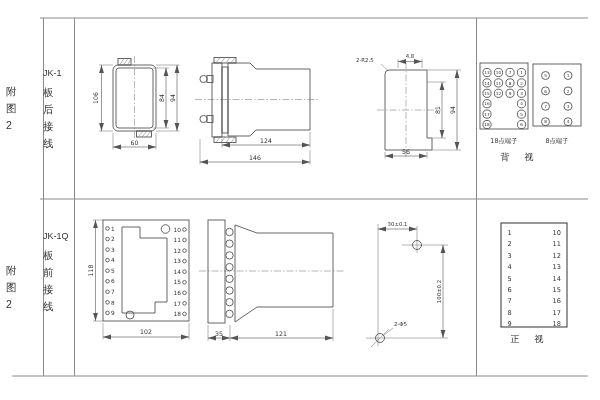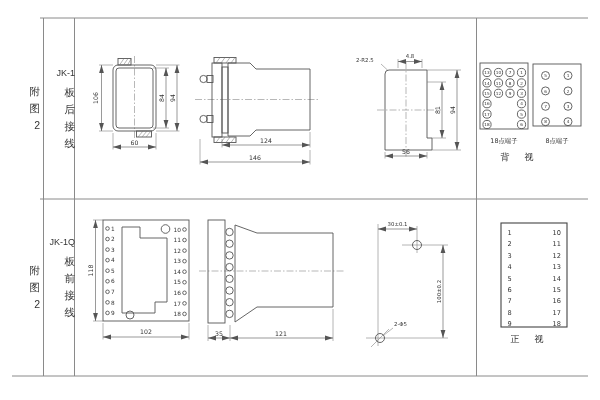--- a/index.html
+++ b/index.html
@@ -15,21 +15,21 @@
   .dim{stroke:#555;stroke-width:0.6;fill:none}
   .ext{stroke:#777;stroke-width:0.55;fill:none}
   .thin{stroke:#777;stroke-width:0.55;fill:none}
   .dtxt{font-size:6.2px;fill:#333}
   .dtxt-s{font-size:5.4px;fill:#333}
   .tnum{font-size:4.2px;fill:#333}
   .pnum{font-size:5.8px;fill:#333}
   .lnum{font-size:6.6px;fill:#333}
   .lblzh{font-size:6.4px;fill:#333}
   .view{font-size:9px;fill:#333;letter-spacing:6px}
-  .vcell{position:absolute;display:flex;flex-direction:column;align-items:flex-end;
+  .vcell{position:absolute;display:flex;flex-direction:column;align-items:flex-start;
          justify-content:center;text-align:center;font-size:10.5px;line-height:17px;}
   .model{font-size:9px;margin-bottom:2px;letter-spacing:0;}
 </style>
 </head>
 <body>
 
 <div id="page">
 
   <svg id="draw" width="600" height="400" viewBox="0 0 600 400">
     <defs>
@@ -309,20 +309,20 @@
     <span>板</span>
     <span>后</span>
     <span>接</span>
     <span>线</span>
   </div>
   <div class="vcell" style="left:6px;top:199px;width:34px;height:177px">
     <span>附</span>
     <span>图</span>
     <span>2</span>
   </div>
-  <div class="vcell" style="left:43px;top:205px;width:32px;height:144px">
+  <div class="vcell" style="left:43px;top:199px;width:32px;height:144px">
     <span class="model">JK-1Q</span>
     <span>板</span>
     <span>前</span>
     <span>接</span>
     <span>线</span>
   </div>
 </div>
 
 </body></html>

